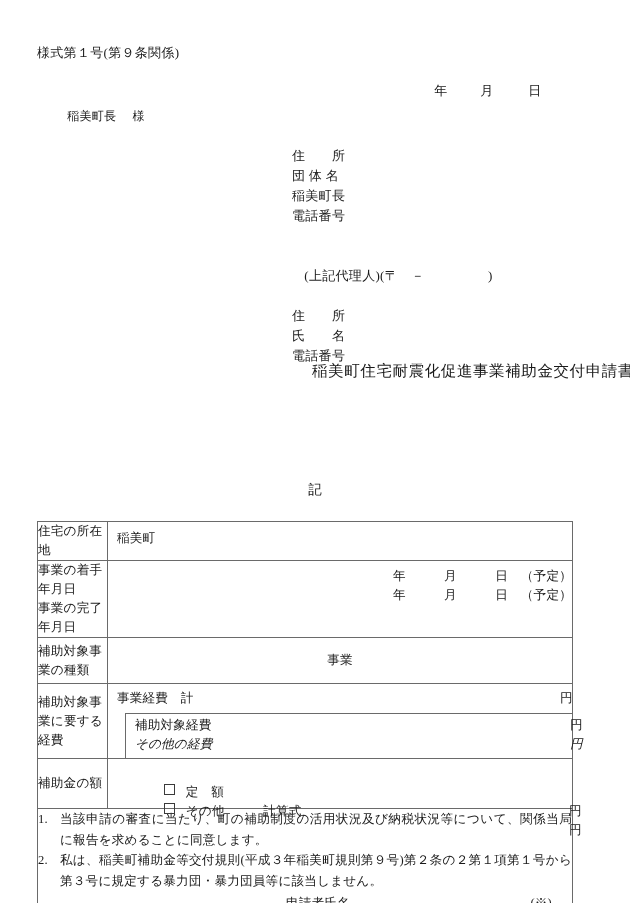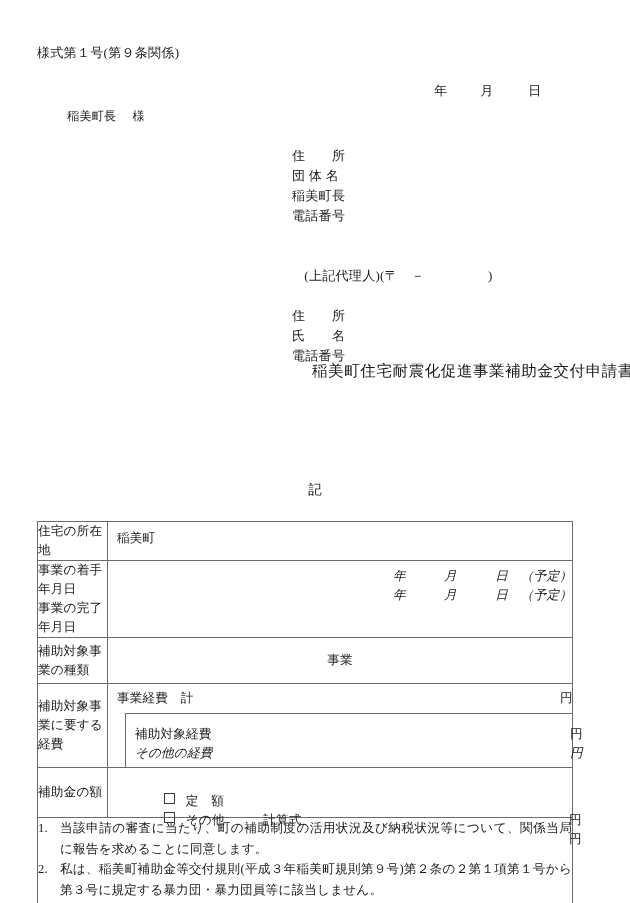--- a/index.html
+++ b/index.html
@@ -121,41 +121,40 @@
   }
 
   
   .loc-val { padding: 7px 0 7px 9px; }
 
   
   .date-rows { padding: 6px 0 6px 0; }
   .date-rows .dr {
     white-space: pre;
     padding-left: 285px;
-    font-style: italic;
   }
 
   
   .biz-type {
     text-align: center;
     padding: 13px 0 13px 0;
   }
 
   
   .exp-wrap { padding: 0; }
   .exp-total {
     position: relative;
     padding: 5px 0 5px 9px;
     height: 19px;
   }
   .exp-sub {
     border-top: 1px solid #6a6a6a;
     border-left: 1px solid #6a6a6a;
     margin-left: 17px;
-    padding: 11px 0 4px 9px;
+    padding: 2px 0 4px 9px;
     position: relative;
   }
   .yen {
     position: absolute;
     left: 452px;
   }
   .exp-sub .yen { left: 435px; }
 
   
   .sub-amount { padding: 5px 0 6px 9px; position: relative; }

